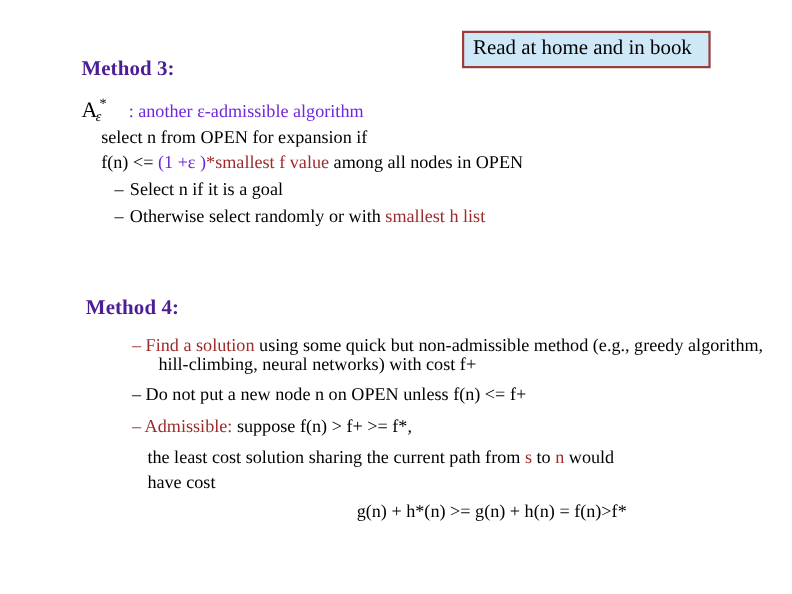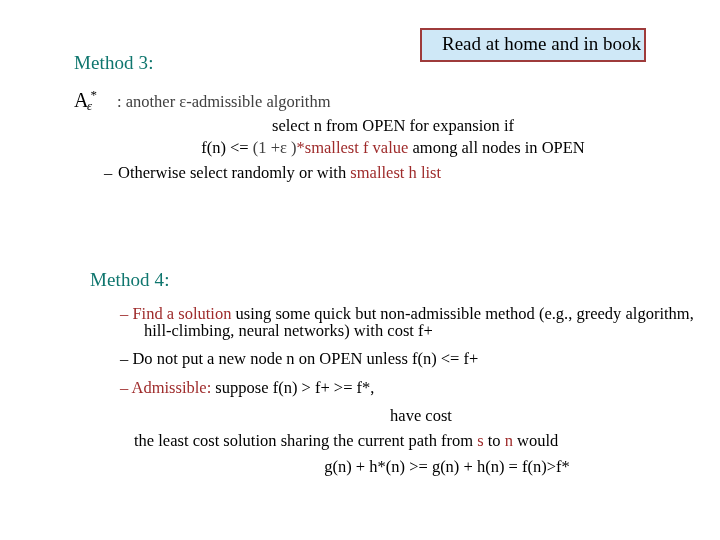--- a/index.html
+++ b/index.html
@@ -24,37 +24,37 @@
 
   
   .callout {
     position: absolute;
     left: 420px;
     top: 28px;
     width: 226px;
     box-sizing: border-box;
     background: #cfe8f7;
     border: 2px solid #9e3b3b;
-    padding: 4px 6px 5px 20px;
+    padding: 4px 6px 5px 8px;
     font-size: 19px;
     line-height: 1.08;
     color: #000000;
     white-space: nowrap;
   }
 
   
   .method-head {
     position: absolute;
-    font-weight: normal;
+    font-weight: bold;
     font-size: 19px;
-    color: #0f766e;
+    color: #4c1d95;
     letter-spacing: 0.1px;
   }
   #method3-head { left: 74px; top: 52px; }
-  #method4-head { left: 90px; top: 269px; }
+  #method4-head { left: 78px; top: 269px; }
 
   
   .block {
     position: absolute;
     font-size: 16.5px;
     line-height: 1.0;
   }
 
   #m3-body { left: 74px; top: 90px; width: 620px; }
   #m4-body { left: 78px; top: 298px; width: 630px; }
@@ -89,31 +89,31 @@
     left: 2px;
   }
   .aeps .sub {
     font-size: 13px;
     font-style: italic;
     position: absolute;
     left: 13px;
     top: 9px;
   }
 
-  .blue { color: #404040; margin-top: 24px; }
+  .blue { color: #6d28d9; margin-top: 24px; }
   .red  { color: #9e2a2a; }
   .eps { font-style: italic; font-family: "Liberation Serif", serif; }
 
   .indent1 { padding-left: 18px; }
   .indent2 { padding-left: 30px; }
   .hang    { padding-left: 54px; text-indent: -24px; }
   .hang2   { padding-left: 56px; }
 
   .row-gap { margin-top: 8px; }
-  .row-gap-sm { margin-top: 6px; text-align: center; }
+  .row-gap-sm { margin-top: 6px; }
 
   .bullet { display: inline-block; width: 14px; }
 
   .formula {
     text-align: center;
     padding-left: 108px;
     margin-top: 10px;
     font-size: 16.5px;
     white-space: nowrap;
   }
@@ -134,20 +134,23 @@
         <span>A</span><span class="sup">*</span><span class="sub eps">ε</span>
       </span><span class="blue">: another  ε-admissible algorithm</span>
     </div>
 
     <div class="line indent1 row-gap-sm">select n from OPEN for expansion if</div>
 
     <div class="line indent1 row-gap-sm">
       <span>f(n) &lt;= </span><span class="blue">(1 +ε  )</span><span class="red">*</span><span class="red">smallest f value</span><span> among all nodes in OPEN</span>
     </div>
 
+    <div class="line indent2 row-gap">
+      <span class="bullet">–</span><span>Select n if it is a goal</span>
+    </div>
 
     <div class="line indent2 row-gap">
       <span class="bullet">–</span><span>Otherwise select randomly or with </span><span class="red">smallest h list</span>
     </div>
 
   </div>
 
   <div id="method4-head" class="method-head">Method 4:</div>
 
   <div id="m4-body" class="block">
@@ -161,23 +164,23 @@
     <div class="wrapline hang row-gap">
       <span>–</span>
       <span>Do not put a new node n on OPEN unless f(n) &lt;= f+</span>
     </div>
 
     <div class="wrapline hang row-gap">
       <span class="red">–</span>
       <span class="red">Admissible:</span><span> suppose f(n) &gt; f+ &gt;= f*,</span>
     </div>
 
-    <div class="line hang2 row-gap-sm">have cost</div>
-
     <div class="line hang2 row-gap">
       <span>the least cost solution sharing the current path from </span><span class="red">s</span><span> to </span><span class="red">n</span><span> would</span>
     </div>
+
+    <div class="line hang2 row-gap-sm">have cost</div>
 
     <div class="formula">g(n) + h*(n) &gt;= g(n) + h(n) = f(n)&gt;f*</div>
 
   </div>
 
 </div>
 
 </body></html>

